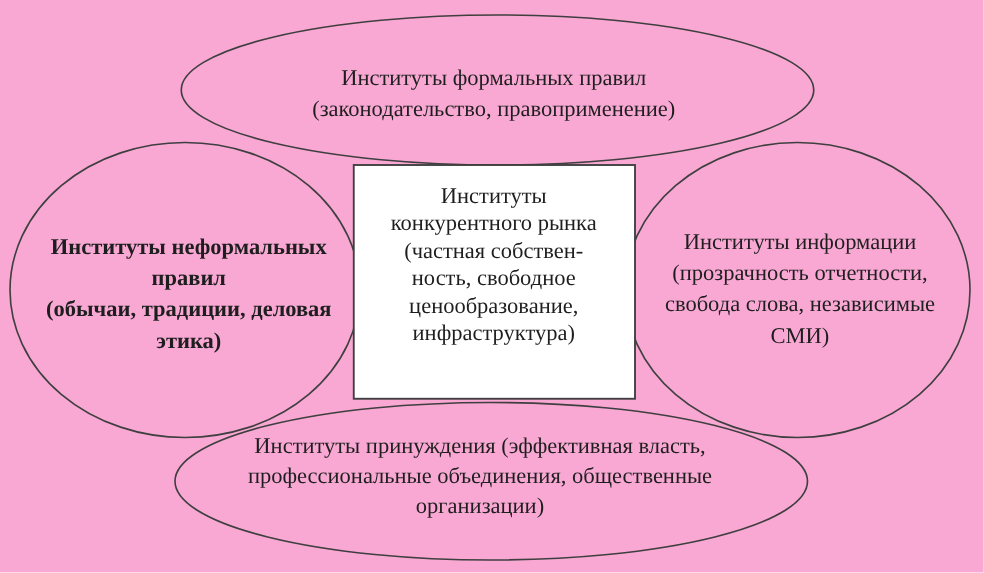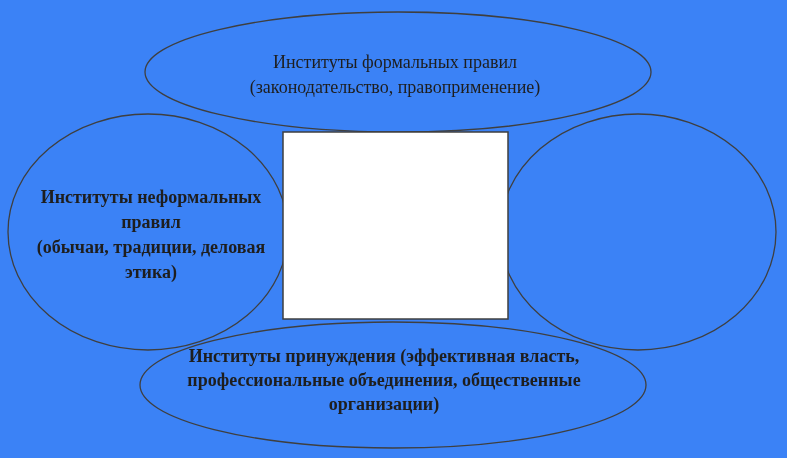--- a/index.html
+++ b/index.html
@@ -4,21 +4,21 @@
 <style>
   html, body {
     margin: 0;
     padding: 0;
     background: #ffffff;
   }
   .canvas {
     position: relative;
     width: 787px;
     height: 458px;
-    background: #3b82f6;
+    background: #f9a8d4;
     overflow: hidden;
     font-family: "Liberation Serif", "DejaVu Serif", serif;
     color: #1e1e1e;
   }
   .shapes {
     position: absolute;
     left: 0;
     top: 0;
   }
   .shapes ellipse {
@@ -37,21 +37,21 @@
     text-align: center;
     white-space: pre-line;
     font-size: 18px;
     line-height: 25px;
     color: #1e1e1e;
   }
   .label-top    { left: 395px; top: 75px;  width: 470px; }
   .label-left   { left: 151px; top: 235px; width: 290px; font-weight: bold; }
   .label-center { left: 395px; top: 211px; width: 220px; line-height: 22px; }
   .label-right  { left: 640px; top: 231px; width: 290px; }
-  .label-bottom { left: 384px; top: 380px; width: 500px; line-height: 24px; font-weight: bold; }
+  .label-bottom { left: 384px; top: 380px; width: 500px; line-height: 24px; }
 </style>
 </head>
 <body>
 
 <div class="canvas">
 
   <svg class="shapes" width="787" height="458" viewBox="0 0 787 458" aria-hidden="true">
     <ellipse cx="398" cy="72" rx="253" ry="60"></ellipse>
     <ellipse cx="148" cy="232" rx="140" ry="118"></ellipse>
     <ellipse cx="638" cy="232" rx="138" ry="118"></ellipse>
@@ -60,19 +60,29 @@
   </svg>
 
   <div class="node-label label-top">Институты формальных правил
 (законодательство, правоприменение)</div>
 
   <div class="node-label label-left">Институты неформальных
 правил
 (обычаи, традиции, деловая
 этика)</div>
 
+  <div class="node-label label-center">Институты
+конкурентного рынка
+(частная собствен-
+ность, свободное
+ценообразование,
+инфраструктура)</div>
 
+  <div class="node-label label-right">Институты информации
+(прозрачность отчетности,
+свобода слова, независимые
+СМИ)</div>
 
   <div class="node-label label-bottom">Институты принуждения (эффективная власть,
 профессиональные объединения, общественные
 организации)</div>
 
 </div>
 
 </body></html>

